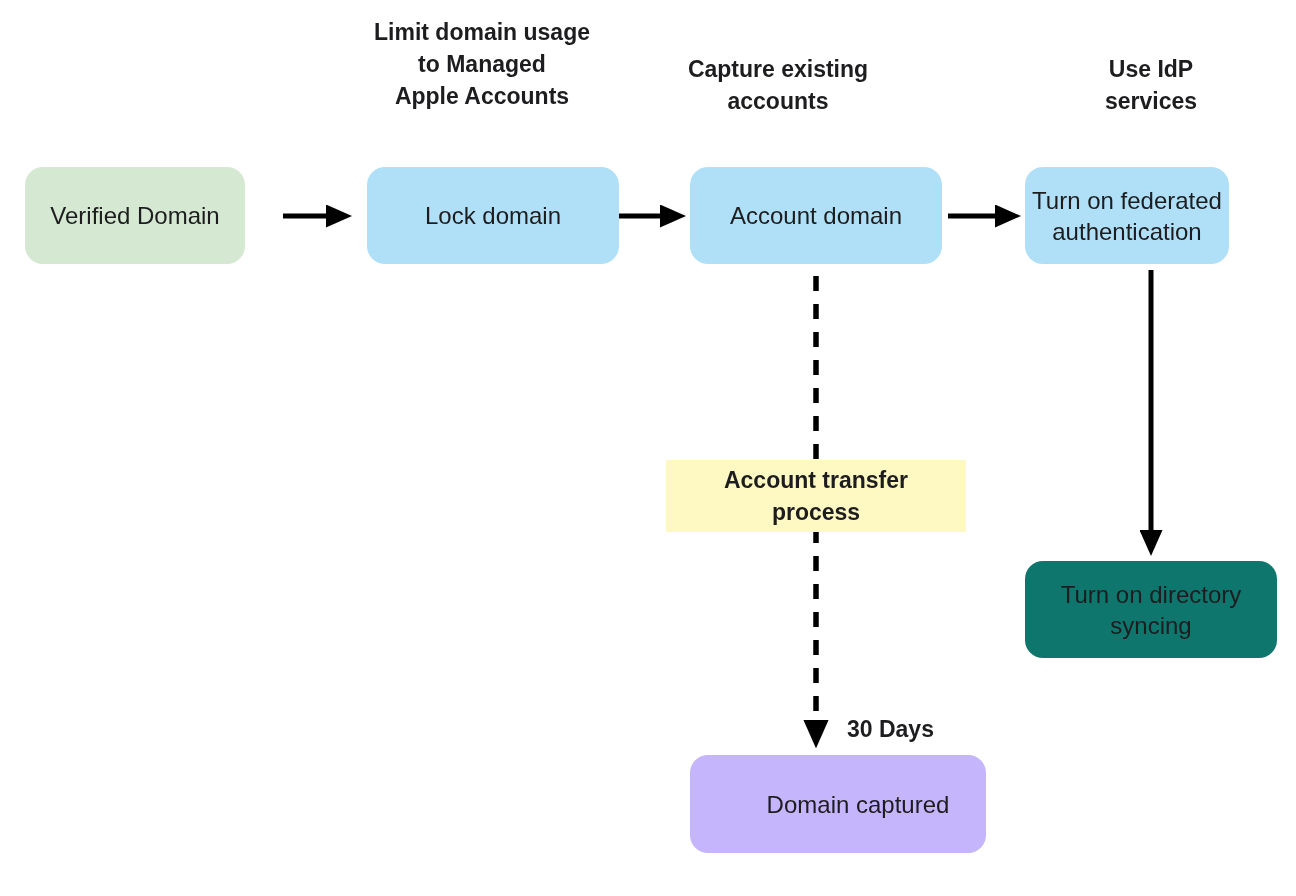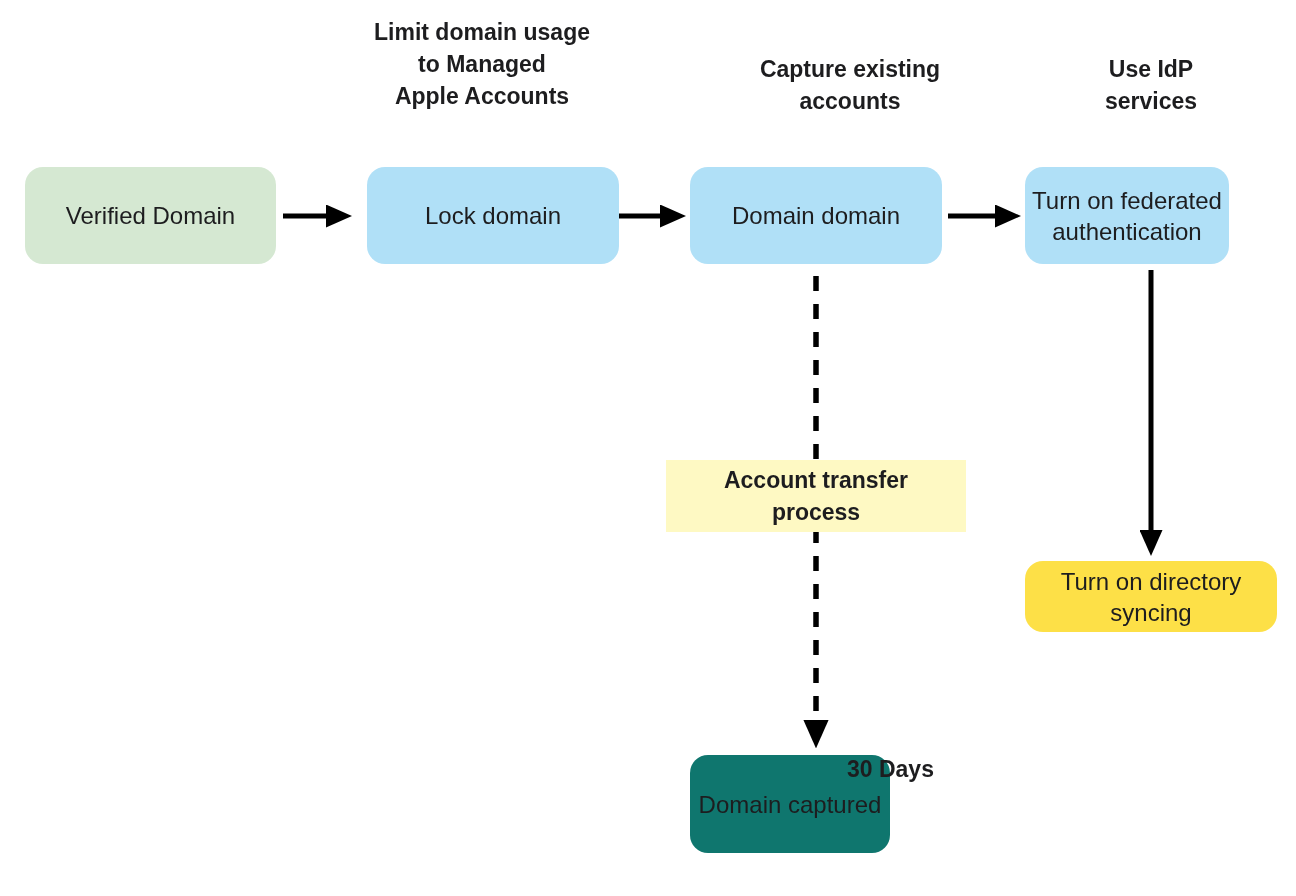--- a/index.html
+++ b/index.html
@@ -45,60 +45,59 @@
     font-size: 23px;
     line-height: 32px;
     white-space: pre-line;
   }
   .note-on-line {
     background: #fef9c3;
     padding: 4px 0;
   }
   .note-inline {
     text-align: left;
-    margin-top: 40px;
   }
 </style>
 </head>
 <body>
 
 <div class="canvas">
 
   <svg class="arrow-layer" viewBox="0 0 1296 896" xmlns="http://www.w3.org/2000/svg">
     <defs>
       <marker id="ah" markerUnits="strokeWidth" markerWidth="5.2" markerHeight="4.6" refX="0.4" refY="2.3" orient="auto">
         <path d="M0,0 L5.2,2.3 L0,4.6 Z" fill="#000000"></path>
       </marker>
     </defs>
     <line x1="283" y1="216" x2="328" y2="216" stroke="#000000" stroke-width="5" marker-end="url(#ah)"></line>
     <line x1="614" y1="216" x2="662" y2="216" stroke="#000000" stroke-width="5" marker-end="url(#ah)"></line>
     <line x1="948" y1="216" x2="997" y2="216" stroke="#000000" stroke-width="5" marker-end="url(#ah)"></line>
     <line x1="1151" y1="270" x2="1151" y2="532" stroke="#000000" stroke-width="5" marker-end="url(#ah)"></line>
     <line x1="816" y1="276" x2="816" y2="722" stroke="#000000" stroke-width="5.5" stroke-dasharray="15 13" marker-end="url(#ah)"></line>
   </svg>
 
-  <div class="node" style="left: 25px; top: 167px; width: 251px; height: 97px; background-color: rgb(213, 232, 210);">Verified Domain</div>
+  <div class="node" style="left: 25px; top: 167px; width: 220px; height: 97px; background-color: rgb(213, 232, 210);">Verified Domain</div>
 
   <div class="node" style="left: 367px; top: 167px; width: 252px; height: 97px; background-color: rgb(176, 224, 247);">Lock domain</div>
 
-  <div class="node" style="left: 690px; top: 167px; width: 252px; height: 97px; background-color: rgb(176, 224, 247);">Domain domain</div>
+  <div class="node" style="left: 690px; top: 167px; width: 252px; height: 97px; background-color: rgb(176, 224, 247);">Account domain</div>
 
   <div class="node" style="left: 1025px; top: 167px; width: 204px; height: 97px; background-color: rgb(176, 224, 247);">Turn on federated
 authentication</div>
 
-  <div class="node" style="left: 1025px; top: 561px; width: 252px; height: 71px; background-color: #fde047;">Turn on directory
+  <div class="node" style="left: 1025px; top: 561px; width: 252px; height: 97px; background-color: #0f766e;">Turn on directory
 syncing</div>
 
-  <div class="node" style="left: 690px; top: 755px; width: 200px; height: 98px; background-color: #0f766e;">Domain captured</div>
+  <div class="node" style="left: 690px; top: 755px; width: 256px; height: 98px; background-color: #c4b5fd; padding-left: 40px;">Domain captured</div>
 
   <div class="note" style="left:320px; top:16px; width:324px;">Limit domain usage
 to Managed
 Apple Accounts</div>
 
-  <div class="note" style="left:700px; top:53px; width:300px;">Capture existing
+  <div class="note" style="left:628px; top:53px; width:300px;">Capture existing
 accounts</div>
 
   <div class="note" style="left:1001px; top:53px; width:300px;">Use IdP
 services</div>
 
   <div class="note note-on-line" style="left:666px; top:460px; width:300px;">Account transfer
 process</div>
 
   <div class="note note-inline" style="left:847px; top:713px;">30 Days</div>
 

